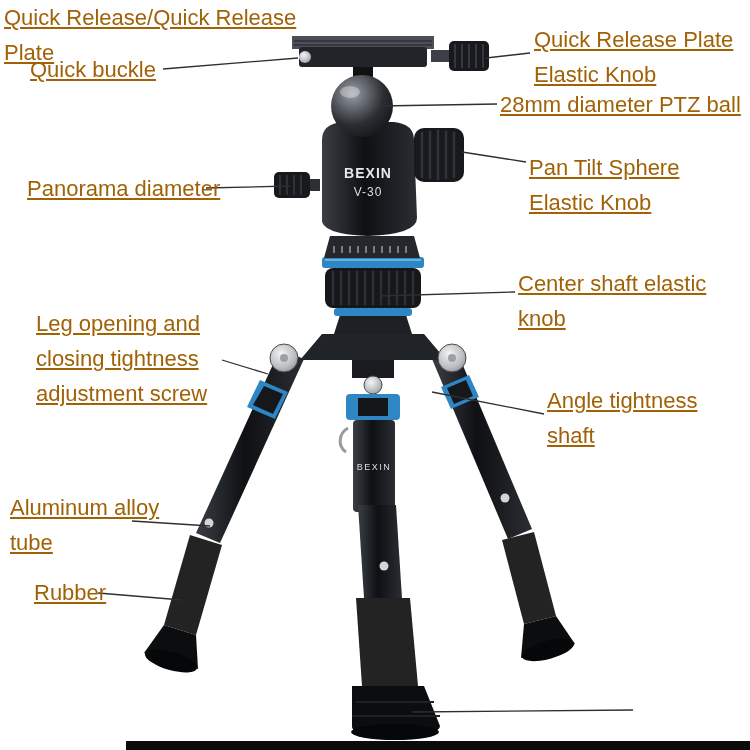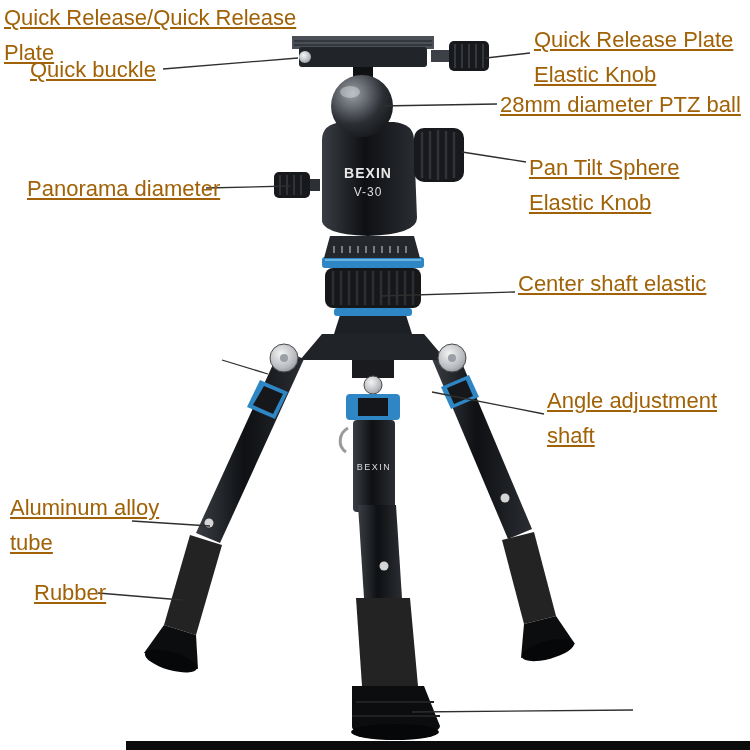--- a/index.html
+++ b/index.html
@@ -208,25 +208,31 @@
     <span>Pan Tilt Sphere</span>
     <span>Elastic Knob</span>
   </div>
 
   <div class="label" style="left:27px;top:171px">
     <span>Panorama diameter</span>
   </div>
 
   <div class="label" style="left:518px;top:266px">
     <span>Center shaft elastic</span>
-  </div>
-
+    <span>knob</span>
+  </div>
+
+  <div class="label" style="left:36px;top:306px">
+    <span>Leg opening and</span>
+    <span>closing tightness</span>
+    <span>adjustment screw</span>
+  </div>
 
   <div class="label" style="left:547px;top:383px">
-    <span>Angle adjustment</span>
+    <span>Angle tightness</span>
     <span>shaft</span>
   </div>
 
   <div class="label" style="left:10px;top:490px">
     <span>Aluminum alloy</span>
     <span>tube</span>
   </div>
 
   <div class="label" style="left:34px;top:575px">
     <span>Rubber</span>

